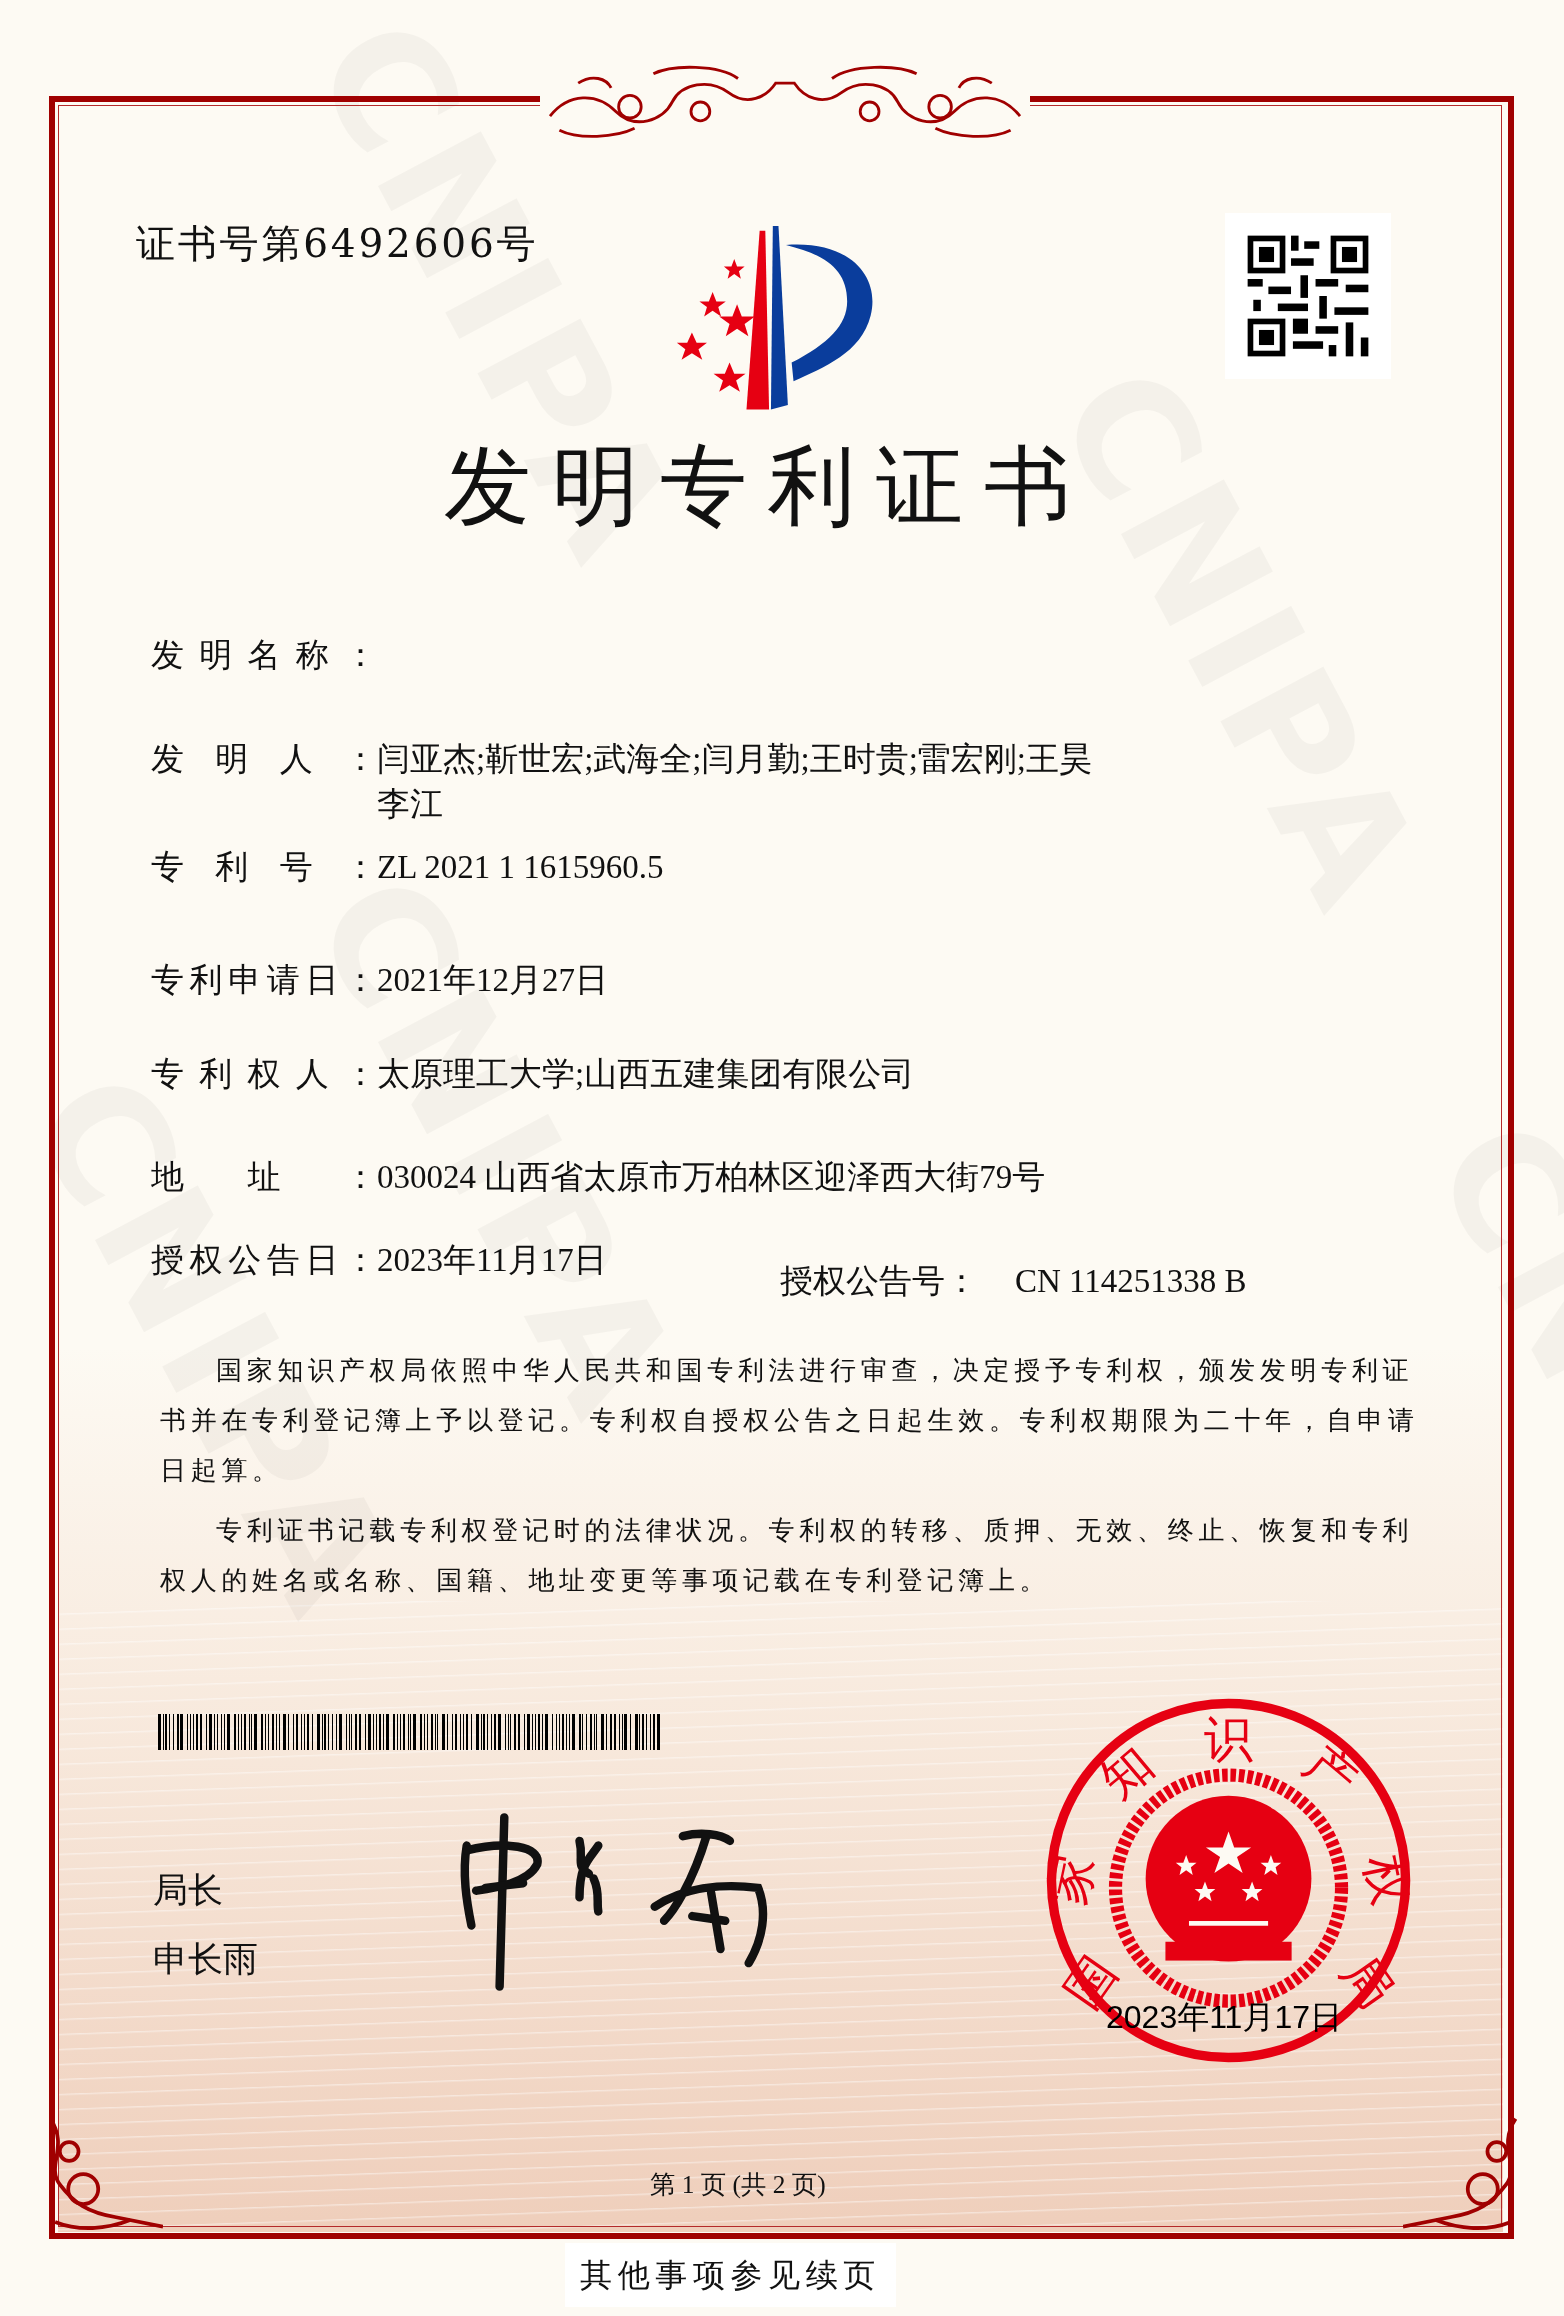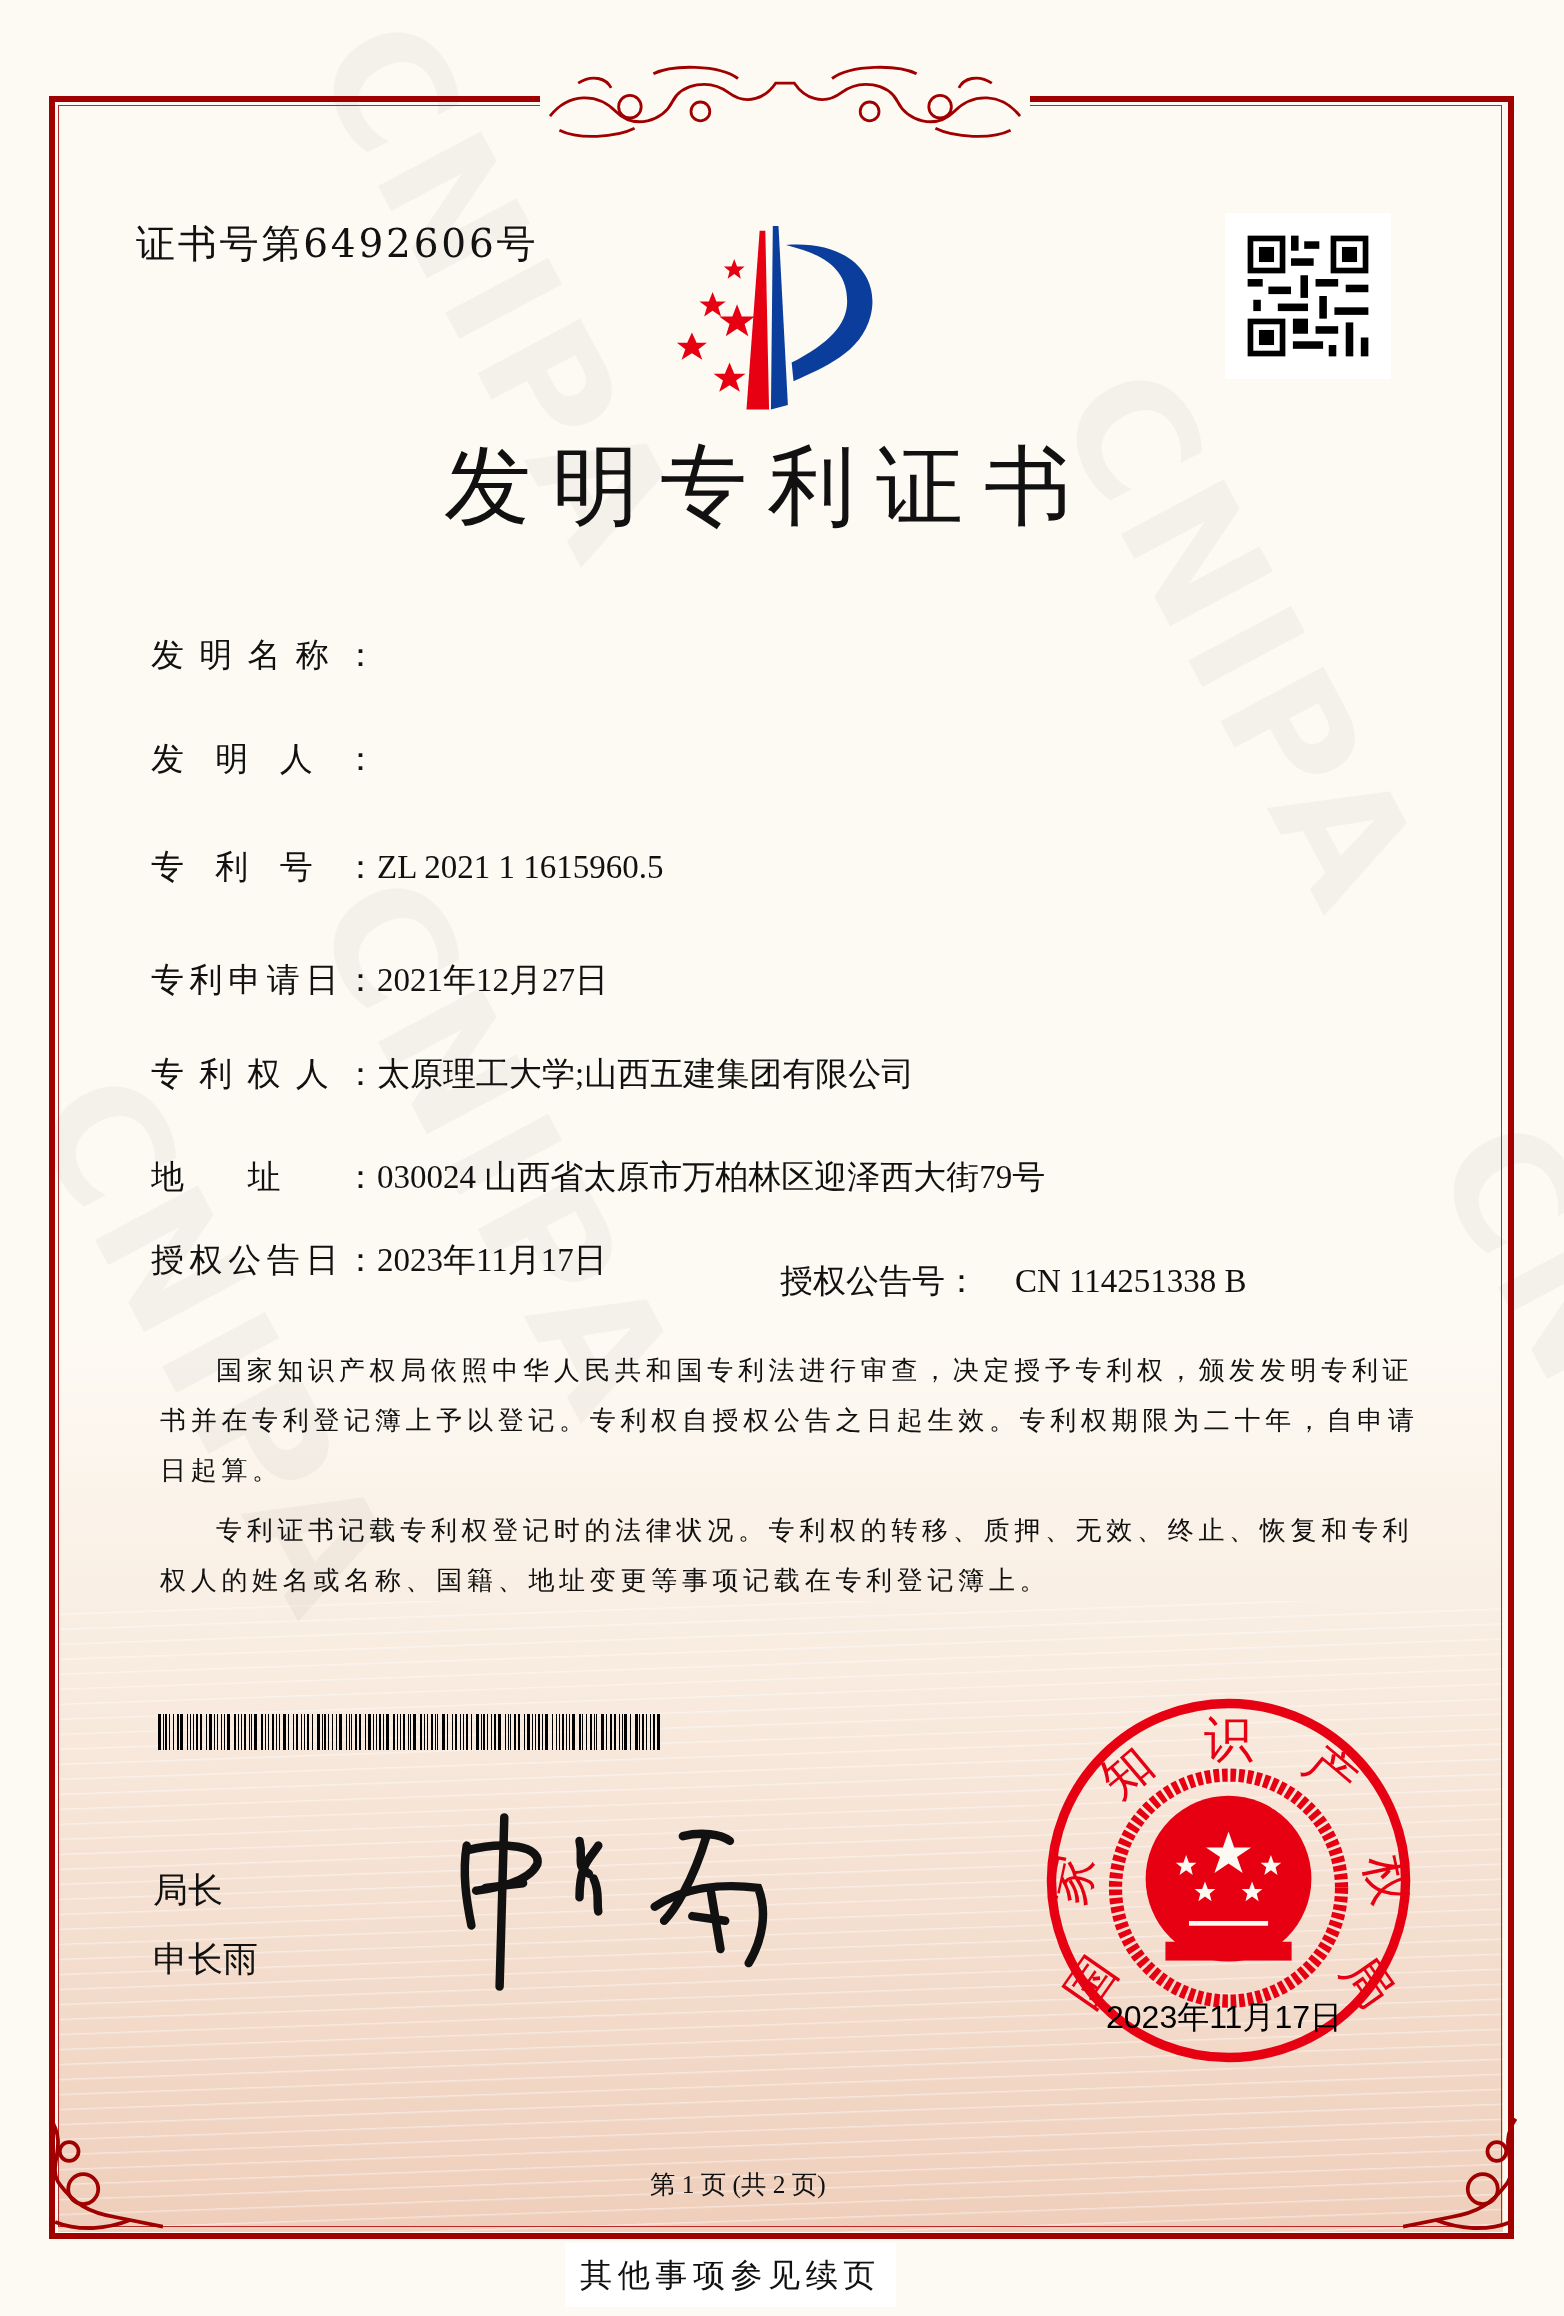--- a/index.html
+++ b/index.html
@@ -173,20 +173,24 @@
   </svg>
 </div>
 
 <div class="title">发明专利证书</div>
 
 <div class="field" style="top:633px;">
   <span class="label">发明名称：</span>
 </div>
 <div class="field" style="top:737px;">
   <span class="label">发明人：</span>
+  <span class="value">
+    <span>闫亚杰;靳世宏;武海全;闫月勤;王时贵;雷宏刚;王昊</span><br>
+    <span>李江</span>
+  </span>
 </div>
 <div class="field" style="top:845px;">
   <span class="label">专利号：</span>
   <span class="value">ZL 2021 1 1615960.5</span>
 </div>
 <div class="field" style="top:948px;margin-top:10px;">
   <span class="label">专利申请日：</span>
   <span class="value">2021年12月27日</span>
 </div>
 <div class="field" style="top:1052px;">

